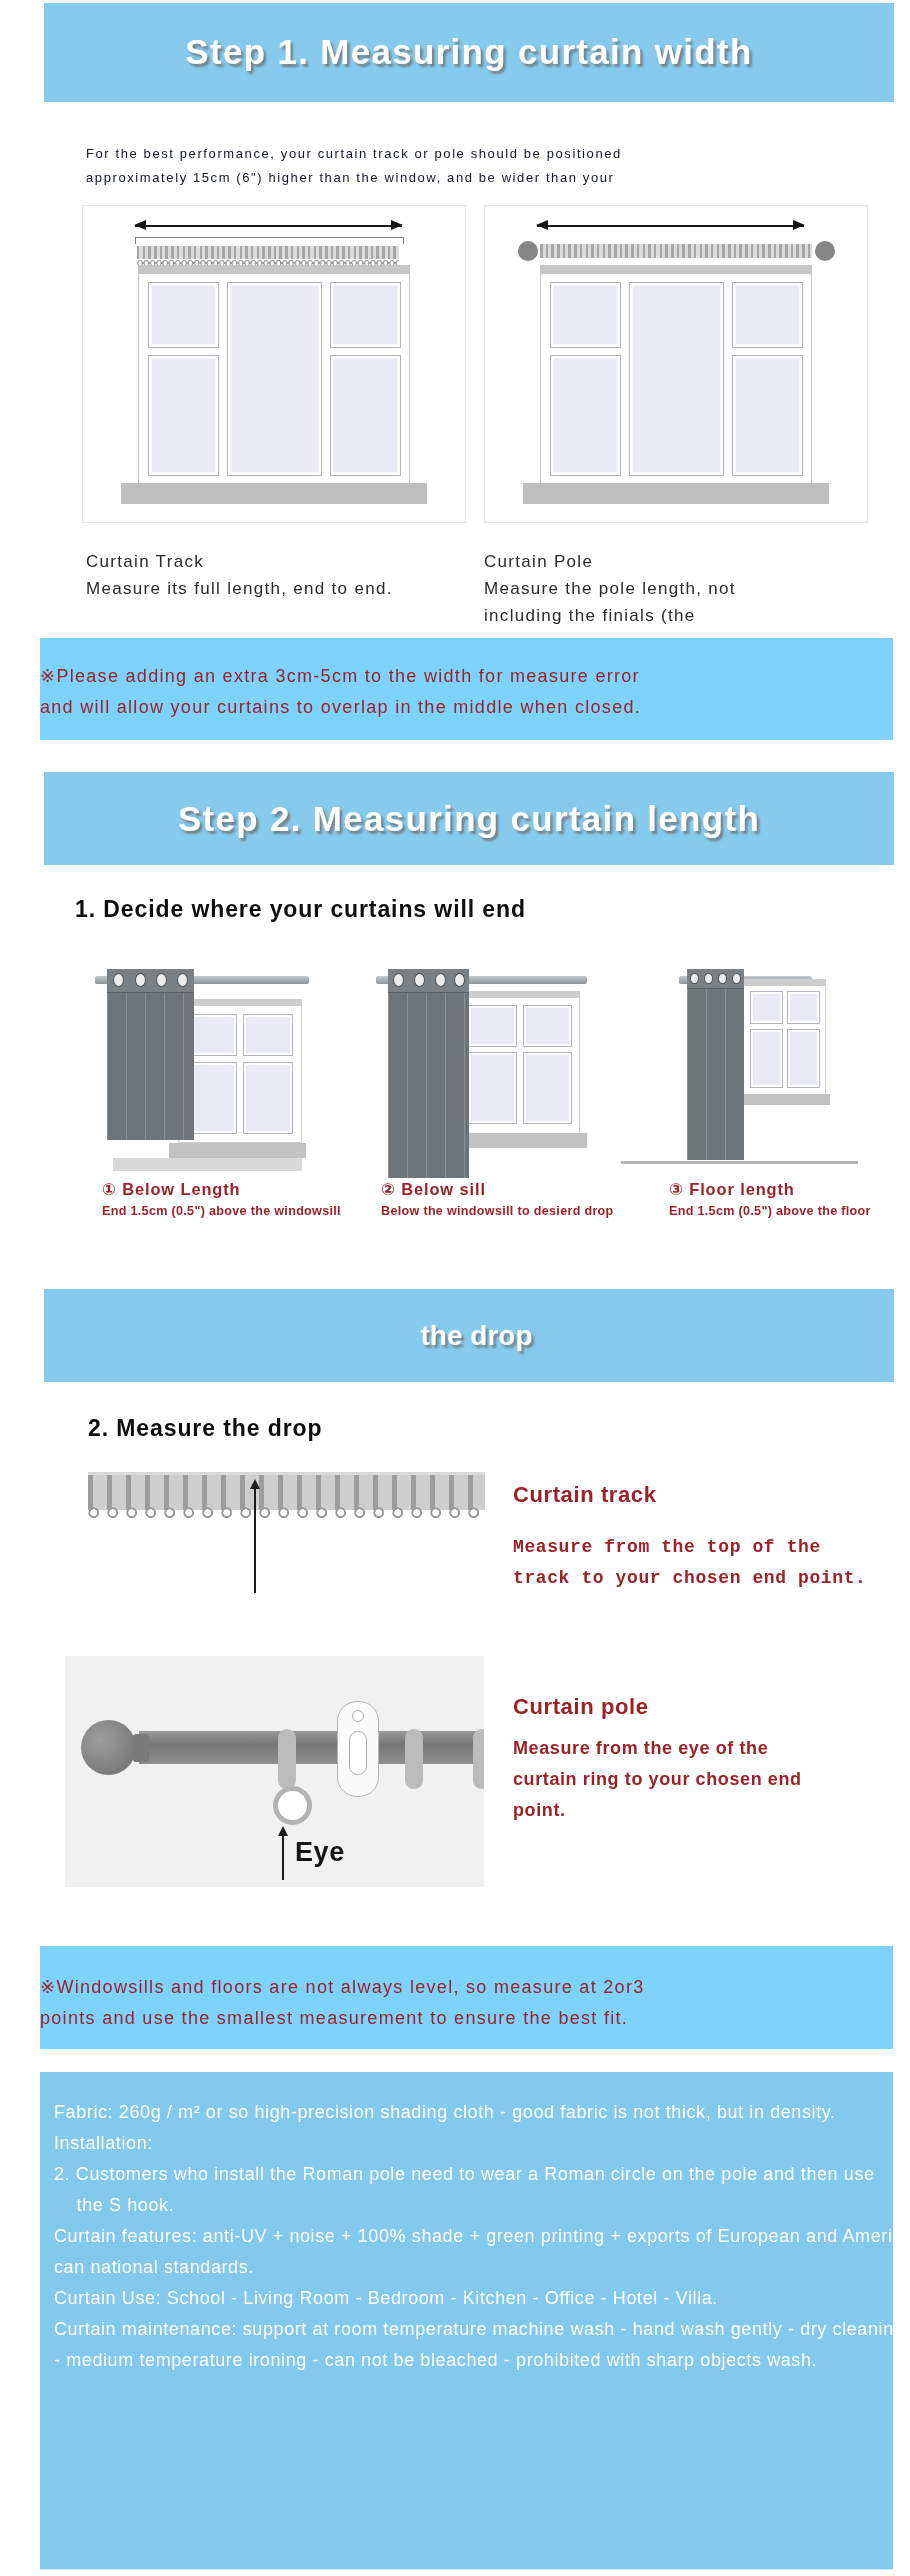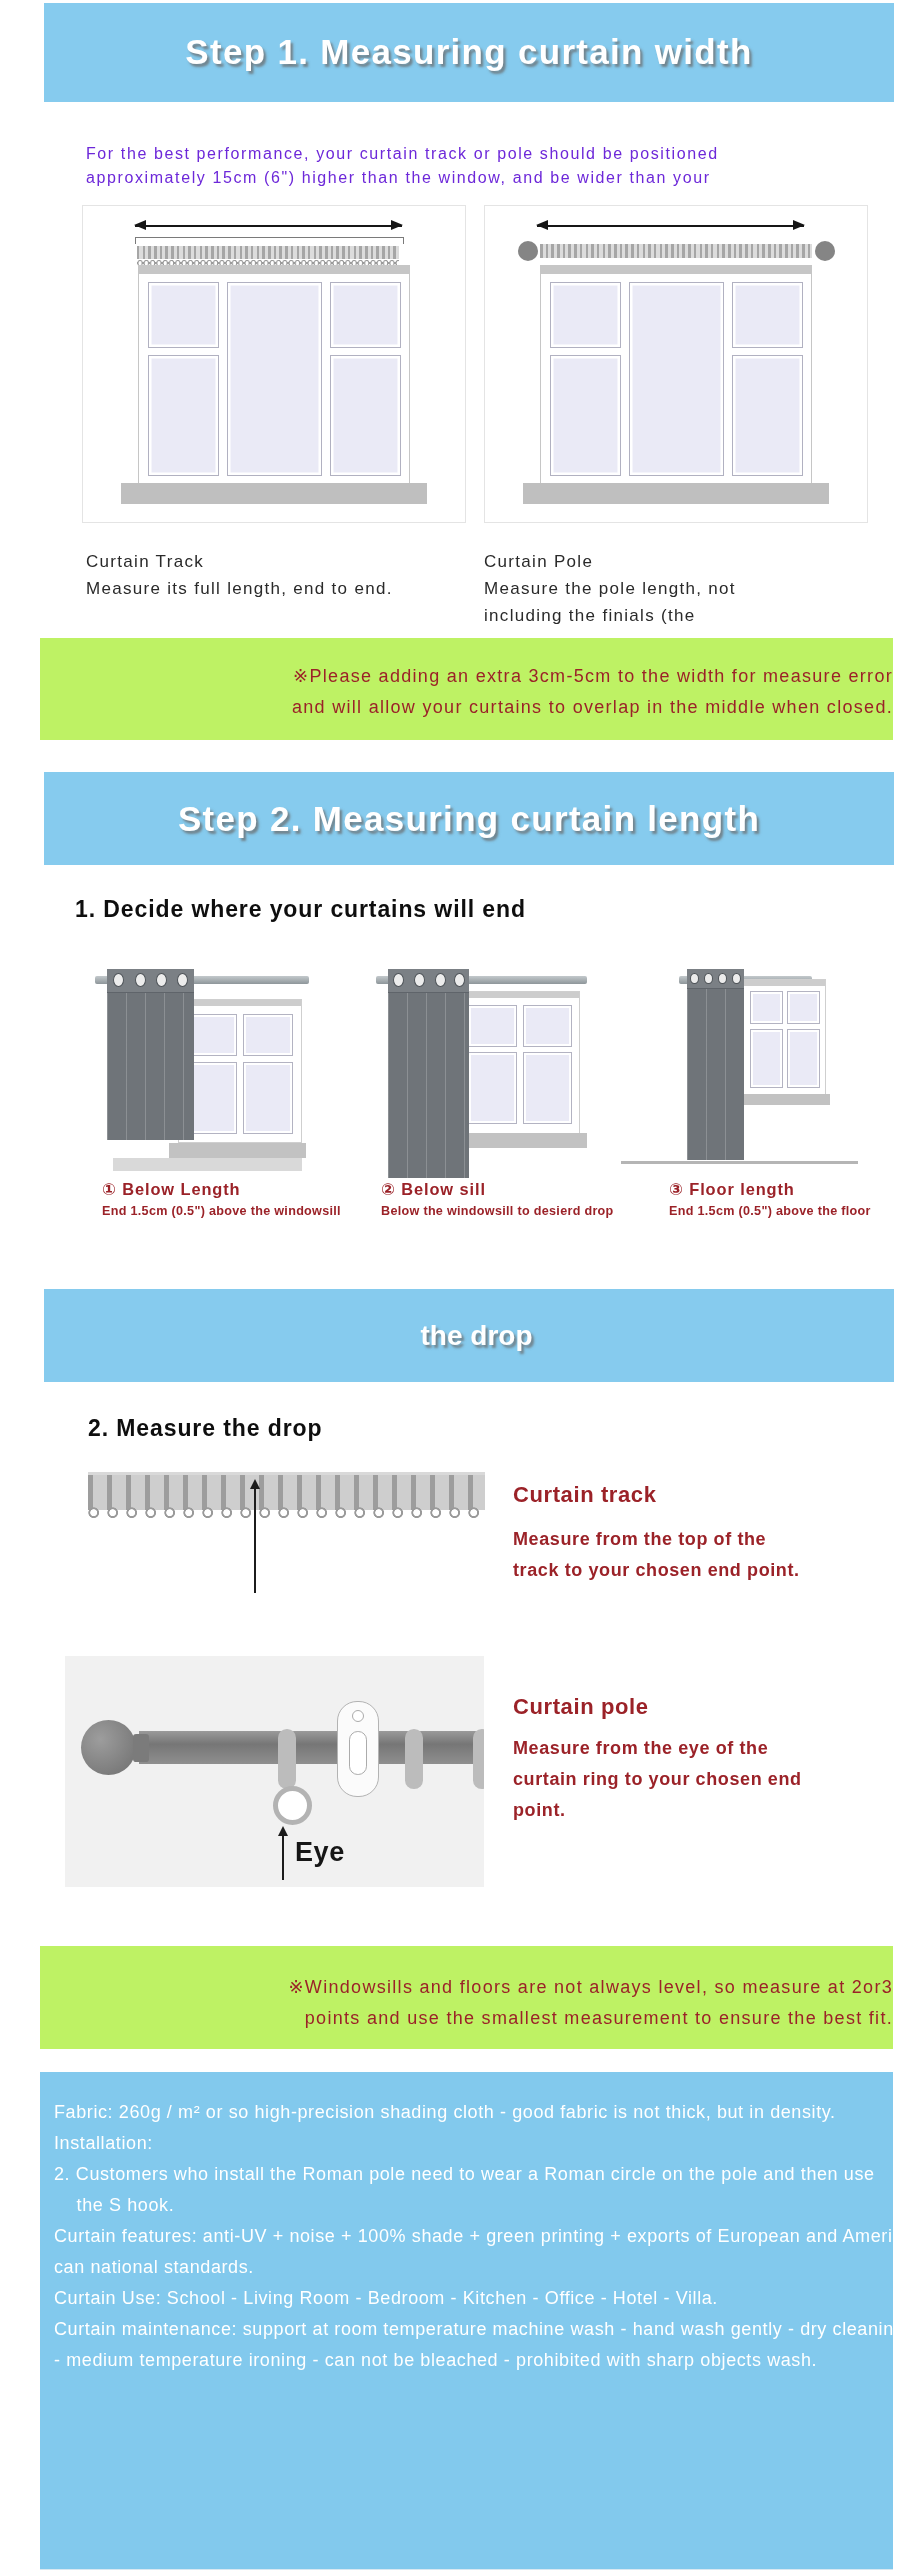--- a/index.html
+++ b/index.html
@@ -8,25 +8,25 @@
 
   
   .banner{position:absolute;left:44px;width:850px;background:#86cbee;
           display:flex;align-items:center;justify-content:center;}
   .banner .btxt{color:#ffffff;font-weight:bold;font-size:35px;letter-spacing:1.3px;
           text-shadow:2.5px 3.1px 2.5px rgba(105,105,105,.75);}
   .banner .btxt-sub{color:#ffffff;font-weight:bold;font-size:28px;letter-spacing:0;
           margin-left:15px;text-shadow:2.5px 3.1px 2.5px rgba(105,105,105,.75);}
 
   
-  .intro{position:absolute;left:86px;top:142px;width:792px;font-size:16px;line-height:24px;
-         letter-spacing:1.6px;color:#6d28d9;}
+  .intro{position:absolute;left:86px;top:142px;width:792px;font-size:13px;line-height:24px;
+         letter-spacing:1.6px;color:#0f172a;}
   .blackhead{position:absolute;font-size:23px;font-weight:bold;letter-spacing:0.9px;color:#0e0e0e;}
   .cap{position:absolute;font-size:17px;letter-spacing:1.3px;line-height:27px;color:#2a2a2a;}
-  .notebox{position:absolute;left:40px;width:853px;background:#bef264;text-align:right;
+  .notebox{position:absolute;left:40px;width:853px;background:#7dd3fc;text-align:left;
            color:#9b2228;font-size:18px;letter-spacing:1.3px;line-height:31px;}
   .redtitle{font-size:22px;font-weight:bold;color:#9b2228;letter-spacing:0.6px;}
   .redlines{font-size:18px;font-weight:bold;color:#9b2228;letter-spacing:0.6px;line-height:31px;}
 
   
   .winbox{position:absolute;top:205px;width:382px;height:316px;background:#fff;border:1.3px solid #e4e4e4;}
   .darrow{position:absolute;left:52px;top:19px;width:267px;height:1.9px;background:#161616;}
   .darrow::before,.darrow::after{content:"";position:absolute;top:-5px;width:0;height:0;
       border-top:5.7px solid transparent;border-bottom:5.7px solid transparent;}
   .darrow::before{left:-1.3px;border-right:12.6px solid #161616;}
@@ -244,21 +244,21 @@
   <div class="blackhead" style="left:88px;top:1415px;">2. Measure the drop</div>
 
   <div class="track3"></div>
   <div class="track3-hooks"></div>
   <div class="varrow" style="left:250px;top:1479px;">
     <div class="head"></div>
     <div class="shaft" style="height:104px;"></div>
   </div>
   <div style="position:absolute;left:513px;top:1482px;">
     <div class="redtitle">Curtain track</div>
-    <div class="redlines" style="margin-top:16px;">
+    <div class="redlines" style="margin-top:24px;font-family:Liberation Mono, monospace;">
       <span style="display:block">Measure from the top of the</span>
       <span style="display:block">track to your chosen end point.</span>
     </div>
   </div>
 
   <div class="pole-panel">
     <div class="pole-bar"></div>
     <div class="pole-finial"></div>
     <div class="pole-neck"></div>
     <div class="ring" style="left:213px;"></div>

